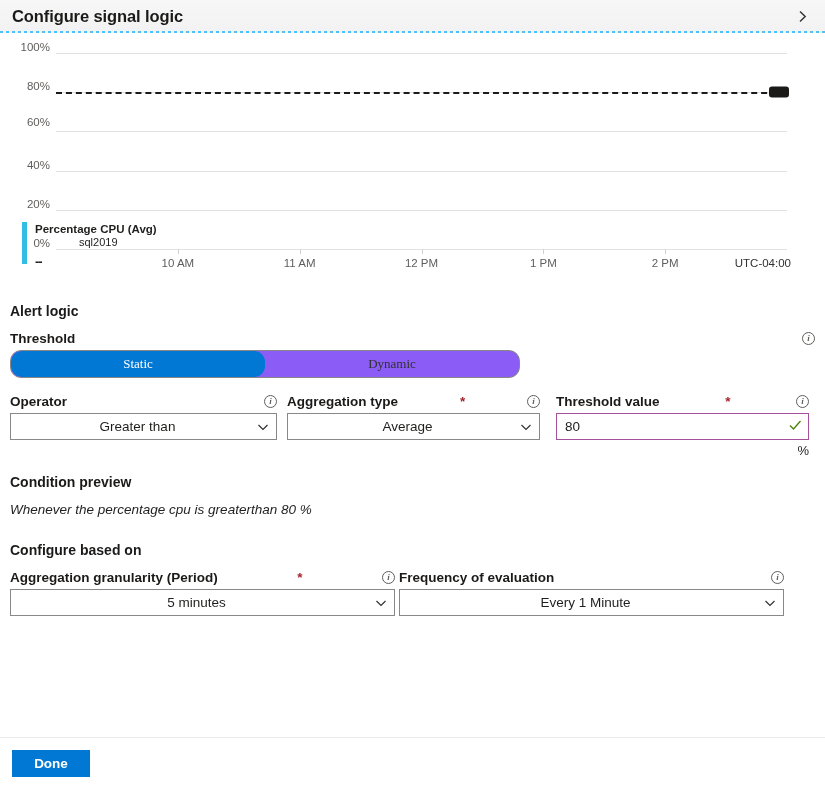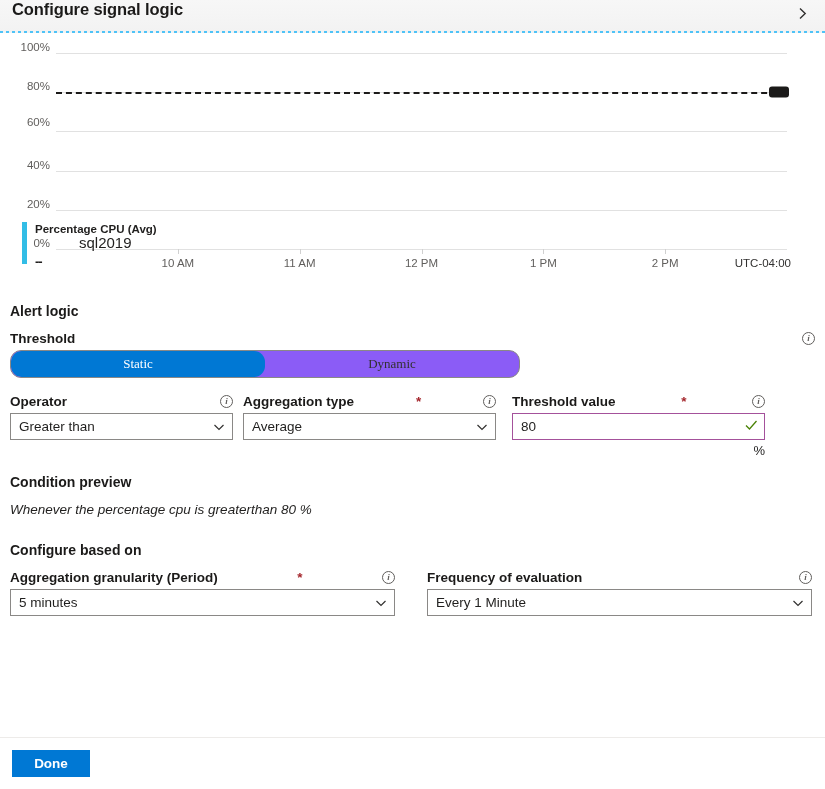--- a/index.html
+++ b/index.html
@@ -13,21 +13,21 @@
     color: #201f1e;
     position: relative;
     overflow: hidden;
   }
 
   
   .header {
     height: 33px;
     background: linear-gradient(to bottom, #f7f7f7 0%, #f2f2f2 100%);
     display: flex;
-    align-items: flex-start;
+    align-items: center;
     padding: 0 10px 0 12px;
     position: relative;
   }
   .header-title {
     font-size: 16.5px;
     font-weight: bold;
     color: #1b1a19;
     letter-spacing: -0.1px;
   }
   .header-spacer { flex: 1; }
@@ -126,21 +126,21 @@
     gap: 8px;
   }
   .legend-swatch {
     width: 5px;
     height: 42px;
     background: #32bde6;
     flex: none;
   }
   .legend-text { line-height: 13px; padding-top: 1px; }
   .legend-title { font-size: 11.5px; font-weight: bold; color: #201f1e; }
-  .legend-sub { font-size: 15px; color: #201f1e; padding-left: 44px; }
+  .legend-sub { font-size: 11px; color: #201f1e; padding-left: 44px; }
   .legend-value { font-size: 13px; font-weight: bold; color: #201f1e; margin-top: 6px; letter-spacing: -1px; }
 
   
   .content { padding: 0 10px 0 10px; }
   .section-head {
     font-size: 14px;
     font-weight: bold;
     color: #1b1a19;
     margin: 0 0 12px 0;
   }
@@ -204,21 +204,21 @@
     height: 27px;
     border: 1px solid #8a8886;
     background: #ffffff;
     display: flex;
     align-items: center;
     padding: 0 6px 0 8px;
     font-size: 13.5px;
     color: #201f1e;
     cursor: pointer;
   }
-  .dropdown .val { flex: 1; white-space: nowrap; overflow: hidden; }
+  .dropdown .val { flex: 1; white-space: nowrap; overflow: hidden; text-align: center; }
   .chev { color: #323130; flex: none; display: flex; align-items: center; }
   .textbox {
     height: 27px;
     border: 1px solid #a4519b;
     background: #ffffff;
     display: flex;
     align-items: center;
     padding: 0 6px 0 8px;
     font-size: 13.5px;
     color: #201f1e;
@@ -327,21 +327,21 @@
     <span>Threshold</span>
     <span class="info-icon">i</span>
   </div>
 
   <div class="toggle">
     <div class="toggle-opt selected">Static</div>
     <div class="toggle-opt">Dynamic</div>
   </div>
 
   <div class="row" style="margin-top:16px">
-    <div style="width:223px">
+    <div style="width:267px">
       <div class="field-label">
         <span>Operator</span>
         <span class="info-icon">i</span>
       </div>
       <div class="dropdown">
         <span class="val">Greater than</span>
         <span class="chev">
           <svg width="14" height="14" viewBox="0 0 14 14" aria-hidden="true">
               <path d="M2.5 5 L7 9.5 L11.5 5" fill="none" stroke="currentColor" stroke-width="1.2"></path>
             </svg>
@@ -398,21 +398,21 @@
       <div class="dropdown">
         <span class="val">5 minutes</span>
         <span class="chev">
           <svg width="14" height="14" viewBox="0 0 14 14" aria-hidden="true">
               <path d="M2.5 5 L7 9.5 L11.5 5" fill="none" stroke="currentColor" stroke-width="1.2"></path>
             </svg>
         </span>
       </div>
     </div>
 
-    <div style="width:385px; margin-left:32px">
+    <div style="width:385px; margin-left:4px">
       <div class="field-label">
         <span>Frequency of evaluation</span>
         <span class="info-icon">i</span>
       </div>
       <div class="dropdown">
         <span class="val">Every 1 Minute</span>
         <span class="chev">
           <svg width="14" height="14" viewBox="0 0 14 14" aria-hidden="true">
               <path d="M2.5 5 L7 9.5 L11.5 5" fill="none" stroke="currentColor" stroke-width="1.2"></path>
             </svg>

